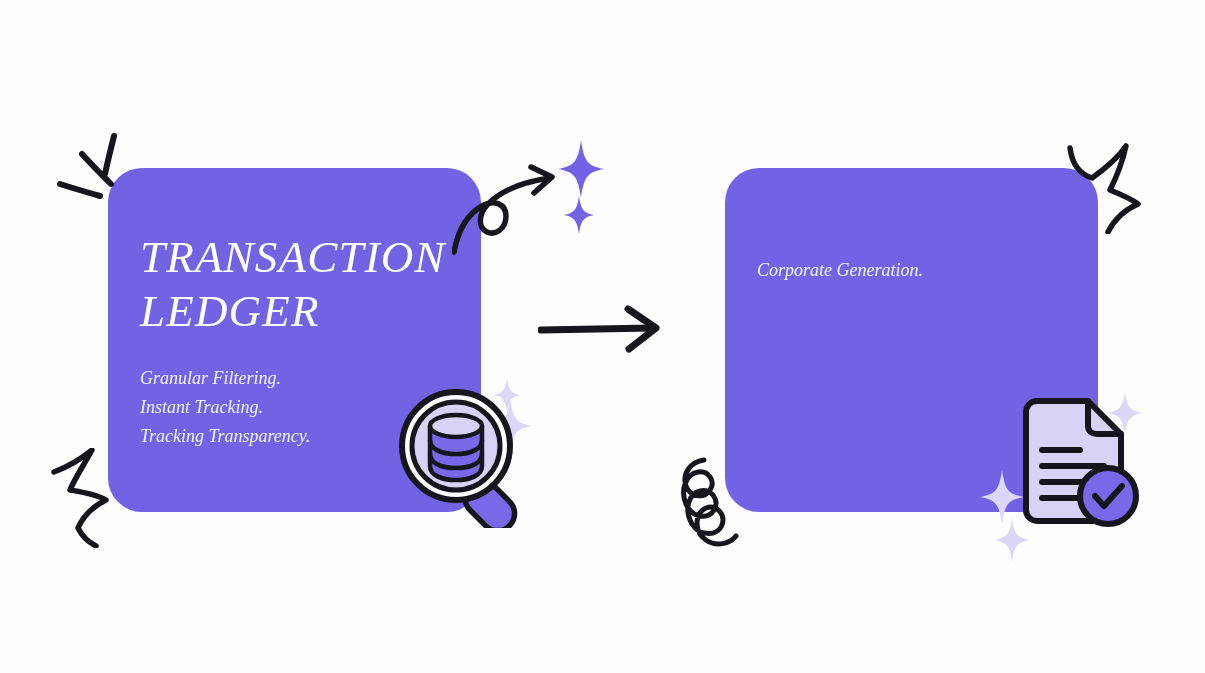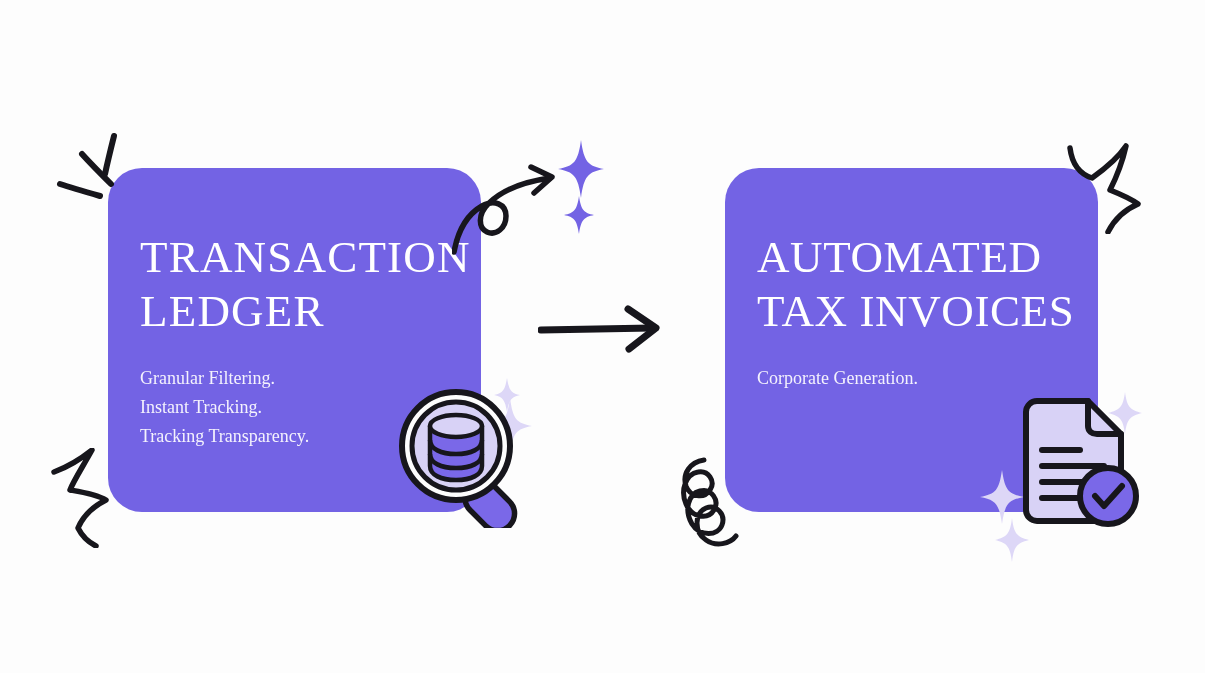--- a/index.html
+++ b/index.html
@@ -18,20 +18,21 @@
     width: 1205px;
     height: 673px;
     background: #fdfdfd;
   }
 
   
   .card {
     position: absolute;
     border-radius: 34px;
     box-sizing: border-box;
+    font-style: italic;
   }
   #card-left {
     left: 108px;
     top: 168px;
     width: 373px;
     height: 344px;
     background: #7363e4;
   }
   #card-right {
     left: 725px;
@@ -111,24 +112,20 @@
       <div class="card-body">
         <div>Granular Filtering.</div>
         <div>Instant Tracking.</div>
         <div>Tracking Transparency.</div>
       </div>
     </div>
   </div>
 
   <div class="card" id="card-right" style="background: rgb(115, 99, 228);">
     <div class="card-inner">
-      <div class="card-title">
-        <div>AUTOMATED</div>
-        <div>TAX INVOICES</div>
-      </div>
       <div class="card-body">
         <div>Corporate Generation.</div>
       </div>
     </div>
   </div>
 
   <div class="sparkle" id="sparkle-big-top">
     <svg width="46" height="58" viewBox="0 0 46 58">
       <path d="M23 0 C26 22 30 26 46 29 C30 32 26 36 23 58 C20 36 16 32 0 29 C16 26 20 22 23 0 Z" fill="#7363e4"></path>
     </svg>

